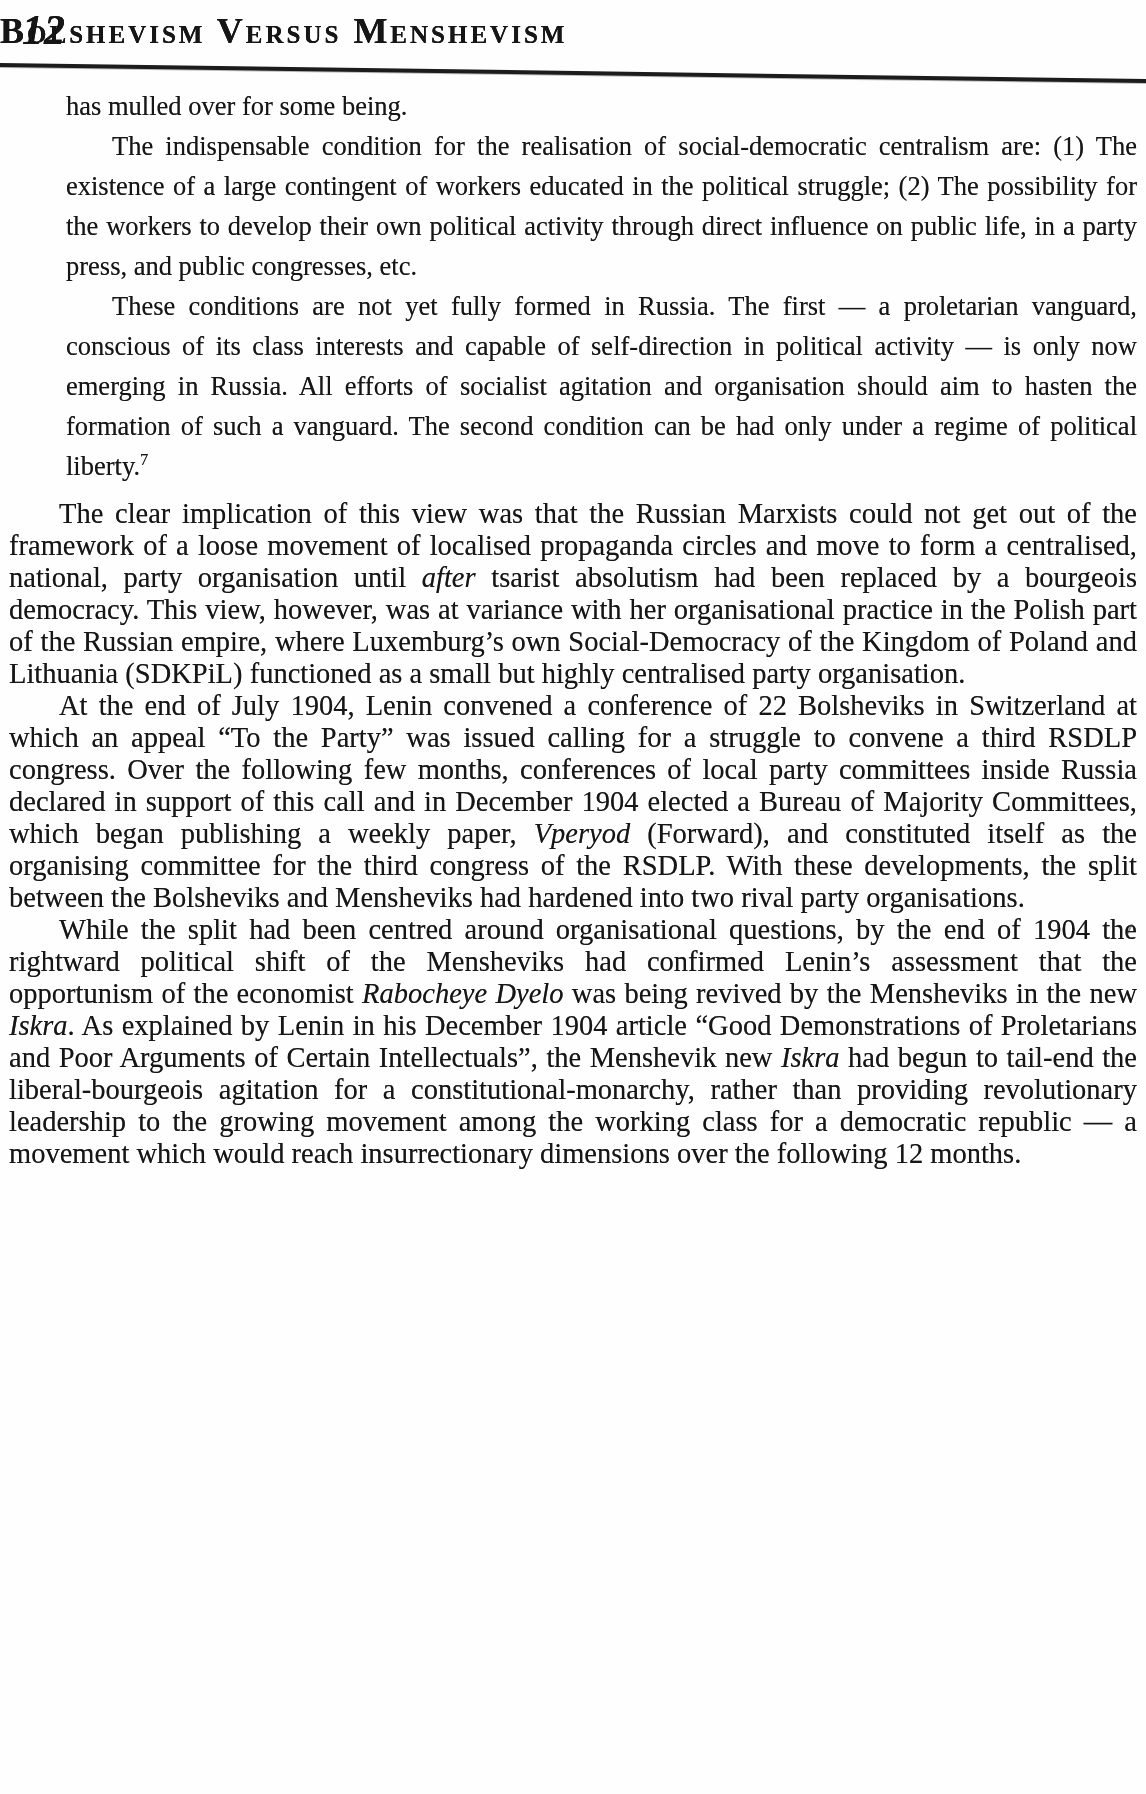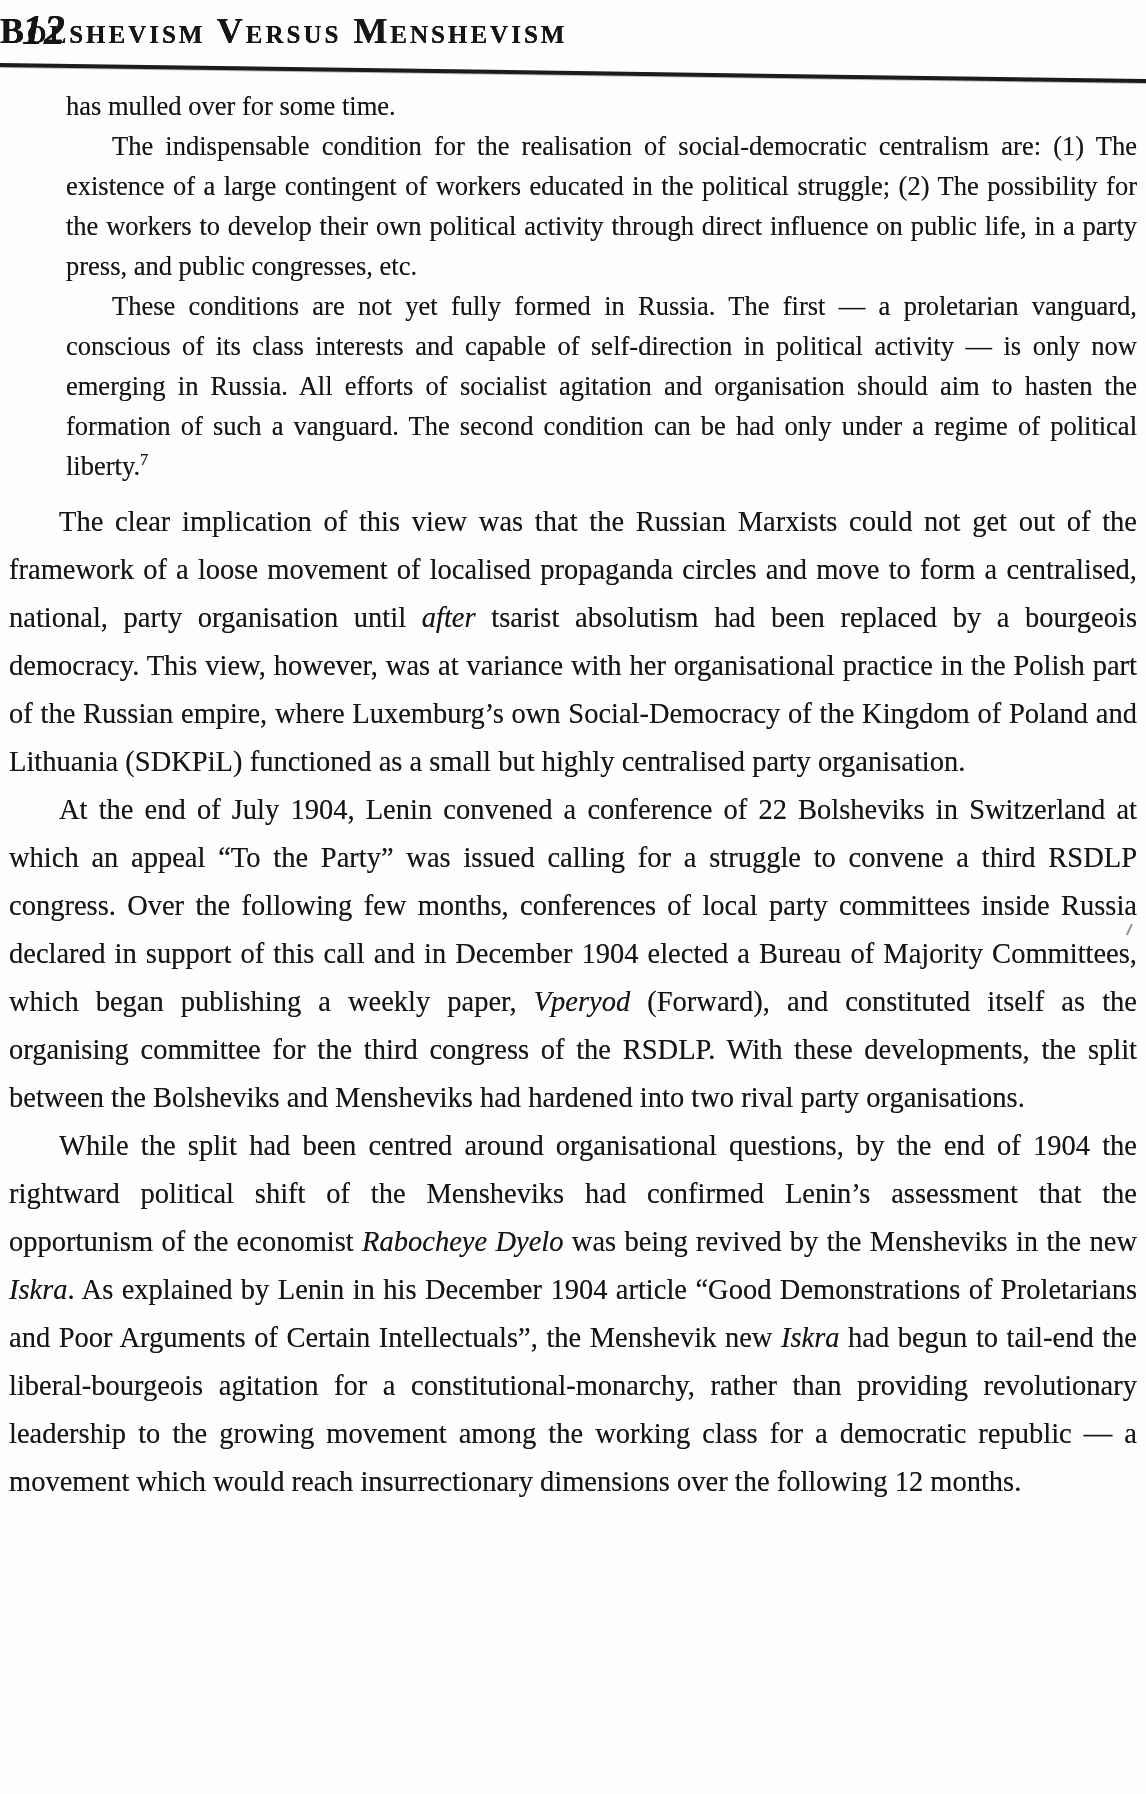--- a/index.html
+++ b/index.html
@@ -69,21 +69,21 @@
   }
   .quote p {
     margin: 0;
     text-align: justify;
     text-shadow: 0 0 0.5px rgba(0,0,0,0.55);
   }
   .quote p.ind { text-indent: 46px; }
   .bodytext {
     margin-top: 12px;
     font-size: 28.5px;
-    line-height: 48px;
+    line-height: 32px;
   }
   .bodytext p {
     margin: 0;
     text-align: justify;
     text-shadow: 0 0 0.5px rgba(0,0,0,0.55);
   }
   .bodytext p.ind { text-indent: 50px; }
   i { font-style: italic; }
   sup {
     font-size: 0.62em;
@@ -108,21 +108,21 @@
 
   <header>
     <span class="pagenum">12</span>
     <h1 class="running-head">Bolshevism Versus Menshevism</h1>
   </header>
 
   <div class="header-rule"></div>
 
   <main>
     <blockquote class="quote">
-        <p><span>has mulled over for some time.</span></p>
+        <p><span>has mulled over for some being.</span></p>
         <p class="ind"><span>The indispensable condition for the realisation of social-democratic centralism are: (1) The existence of a large contingent of workers educated in the political struggle; (2) The possibility for the workers to develop their own political activity through direct influence on public life, in a party press, and public congresses, etc.</span></p>
         <p class="ind"><span>These conditions are not yet fully formed in Russia. The first — a proletarian vanguard, conscious of its class interests and capable of self-direction in political activity — is only now emerging in Russia. All efforts of socialist agitation and organisation should aim to hasten the formation of such a vanguard. The second condition can be had only under a regime of political liberty.</span><sup>7</sup></p>
       </blockquote>
 
     <section class="bodytext">
         <p class="ind"><span>The clear implication of this view was that the Russian Marxists could not get out of the framework of a loose movement of localised propaganda circles and move to form a centralised, national, party organisation until </span><i>after</i><span> tsarist absolutism had been replaced by a bourgeois democracy. This view, however, was at variance with her organisational practice in the Polish part of the Russian empire, where Luxemburg’s own Social-Democracy of the Kingdom of Poland and Lithuania (SDKPiL) functioned as a small but highly centralised party organisation.</span></p>
         <p class="ind"><span>At the end of July 1904, Lenin convened a conference of 22 Bolsheviks in Switzerland at which an appeal “To the Party” was issued calling for a struggle to convene a third RSDLP congress. Over the following few months, conferences of local party committees inside Russia declared in support of this call and in December 1904 elected a Bureau of Majority Committees, which began publishing a weekly paper, </span><i>Vperyod</i><span> (Forward), and constituted itself as the organising committee for the third congress of the RSDLP. With these developments, the split between the Bolsheviks and Mensheviks had hardened into two rival party organisations.</span></p>
         <p class="ind"><span>While the split had been centred around organisational questions, by the end of 1904 the rightward political shift of the Mensheviks had confirmed Lenin’s assessment that the opportunism of the economist </span><i>Rabocheye Dyelo</i><span> was being revived by the Mensheviks in the new </span><i>Iskra</i><span>. As explained by Lenin in his December 1904 article “Good Demonstrations of Proletarians and Poor Arguments of Certain Intellectuals”, the Menshevik new </span><i>Iskra</i><span> had begun to tail-end the liberal-bourgeois agitation for a constitutional-monarchy, rather than providing revolutionary leadership to the growing movement among the working class for a democratic republic — a movement which would reach insurrectionary dimensions over the following 12 months.</span></p>
       </section>
   </main>

